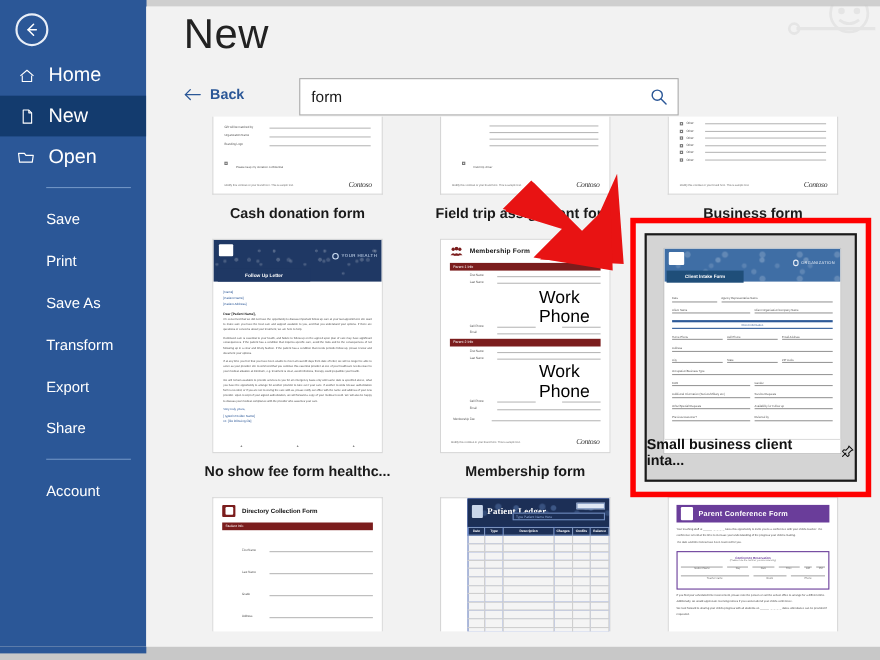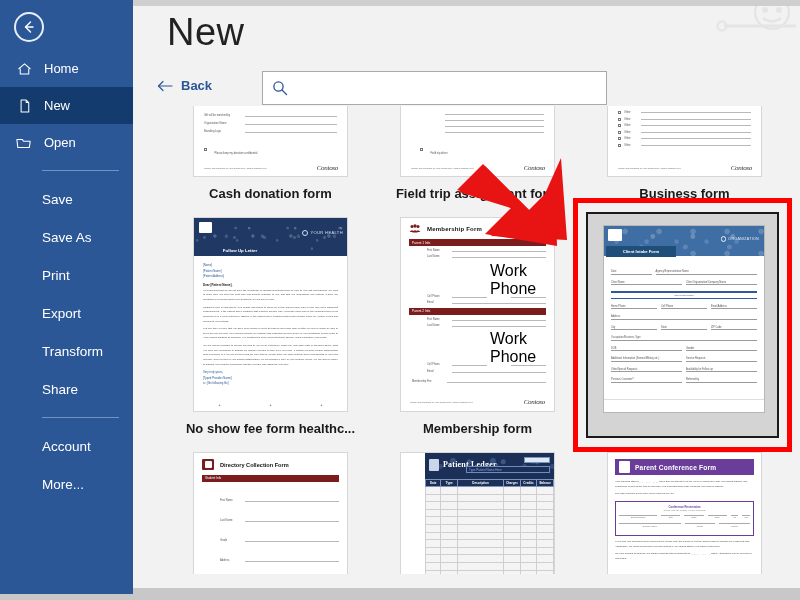--- a/index.html
+++ b/index.html
@@ -33,21 +33,21 @@
   .back-btn {
     width: 30px; height: 30px; margin: 6px 0 8px 14px;
     border: 2px solid #e8eef7; border-radius: 50%;
     display: flex; align-items: center; justify-content: center;
     cursor: pointer;
   }
   .back-btn svg { width: 16px; height: 16px; }
   .nav-item {
     height: 37px; display: flex; align-items: center;
     padding-left: 14px; color: #ffffff;
-    font-size: 13px; cursor: pointer;
+    font-size: 18px; cursor: pointer;
   }
   .nav-item .ico {
     width: 20px; height: 18px; margin-right: 10px;
     display: flex; align-items: center; justify-content: center;
   }
   .nav-item.active { background: #133b6e; }
   .nav-sub {
     height: 38px; display: flex; align-items: center;
     padding-left: 42px; color: #ffffff;
     font-size: 13.5px; cursor: pointer;
@@ -59,21 +59,21 @@
 
   
   .main { position: absolute; left: 133px; top: 6px; width: 667px; height: 588px; background: #f2f2f2; }
   .page-title {
     position: absolute; left: 34px; top: 5px;
     font-size: 38px; font-weight: 300; color: #222; letter-spacing: 0.5px;
   }
   
   .watermark { position:absolute; right: 4px; top: -2px; width: 86px; height: 46px; opacity: .30; }
 
-  .searchrow { position: absolute; left: 24px; top: 65px; width: 610px; height: 43px; }
+  .searchrow { position: absolute; left: 34px; top: 65px; width: 610px; height: 43px; }
   .back-link {
     position: absolute; left: 0; top: 7px;
     color: #2b5797; font-size: 13px; font-weight: bold;
     display: flex; align-items: center; gap: 7px; cursor: pointer;
   }
   .back-link svg { width: 17px; height: 12px; }
   .searchbox {
     position: absolute; left: 105px; top: 0;
     width: 345px; height: 34px;
     background: #ffffff; border: 1px solid #a9a9a9;
@@ -340,30 +340,29 @@
         <svg viewBox="0 0 20 18" width="18" height="16">
           <path d="M2 5 L8 5 L9.5 7 L17 7 L16 14 L3 14 Z" fill="none" stroke="#fff" stroke-width="1.2" stroke-linejoin="round"></path>
         </svg>
       </span>
       <span>Open</span>
     </div>
 
     <div class="nav-div"></div>
 
     <div class="nav-sub">Save</div>
+    <div class="nav-sub">Print</div>
     <div class="nav-sub">Save As</div>
-    <div class="nav-sub">Print</div>
+    <div class="nav-sub">Transform</div>
     <div class="nav-sub">Export</div>
-    <div class="nav-sub">Transform</div>
     <div class="nav-sub">Share</div>
 
     <div class="nav-div"></div>
 
     <div class="nav-sub">Account</div>
-    <div class="nav-sub">More...</div>
   </div>
 
   <div class="main">
 
     <div class="page-title">New</div>
 
     <svg class="watermark" viewBox="0 0 86 46">
       <circle cx="62" cy="8" r="17" fill="none" stroke="#c9c9c9" stroke-width="2.5"></circle>
       <circle cx="55" cy="6" r="3" fill="#c9c9c9"></circle>
       <circle cx="69" cy="6" r="3" fill="#c9c9c9"></circle>
@@ -375,20 +374,21 @@
     <div class="searchrow">
       <div class="back-link">
         <svg viewBox="0 0 17 12">
           <path d="M6 1.5 L1.5 6 L6 10.5" fill="none" stroke="#2b5797" stroke-width="1.2" stroke-linecap="round" stroke-linejoin="round"></path>
           <path d="M1.5 6 L15 6" fill="none" stroke="#2b5797" stroke-width="1.2" stroke-linecap="round"></path>
         </svg>
         <span>Back</span>
       </div>
 
       <div class="searchbox">
+        <input class="val" type="text" value="form" style="">
         <span class="mag">
           <svg viewBox="0 0 16 16">
             <circle cx="6.5" cy="6.5" r="4.6" fill="none" stroke="#2b5797" stroke-width="1.3"></circle>
             <line x1="10" y1="10" x2="14.5" y2="14.5" stroke="#2b5797" stroke-width="1.3" stroke-linecap="round"></line>
           </svg>
         </span>
       </div>
     </div>
 
     <div class="grid">
@@ -949,20 +949,27 @@
                 </div>
               <div class="fld">
                   <div class="lbl">Referred by</div>
                   <div class="ln"></div>
                 </div>
             </div>
           </div>
           <div class="foot"></div>
         </div>
       </div>
+      <div class="sel-caption">
+        <span>Small business client inta...</span>
+        <svg class="pin" viewBox="0 0 16 16">
+          <path d="M10.2 1.6 L14.4 5.8 L12.6 6.4 L9.9 9.1 L10.4 11.2 L8.9 12.7 L3.3 7.1 L4.8 5.6 L6.9 6.1 L9.6 3.4 Z" fill="none" stroke="#111" stroke-width="1.1" stroke-linejoin="round"></path>
+          <line x1="3.4" y1="12.6" x2="7" y2="9" stroke="#111" stroke-width="1.1" stroke-linecap="round"></line>
+        </svg>
+      </div>
     </div>
   </div>
 
   <svg class="arrow" viewBox="0 0 120 105">
     <path d="M4 44 L30 18 L80 68 L106 10 L112 92 L36 88 L62 62 Z" fill="#e81313"></path>
     <path d="M2 42 L28 16 L74 62 L100 36 L102 98 L30 86 L58 58 Z" fill="#e81313"></path>
   </svg>
 
   <div class="bottombar">
     <div class="inner"></div>

